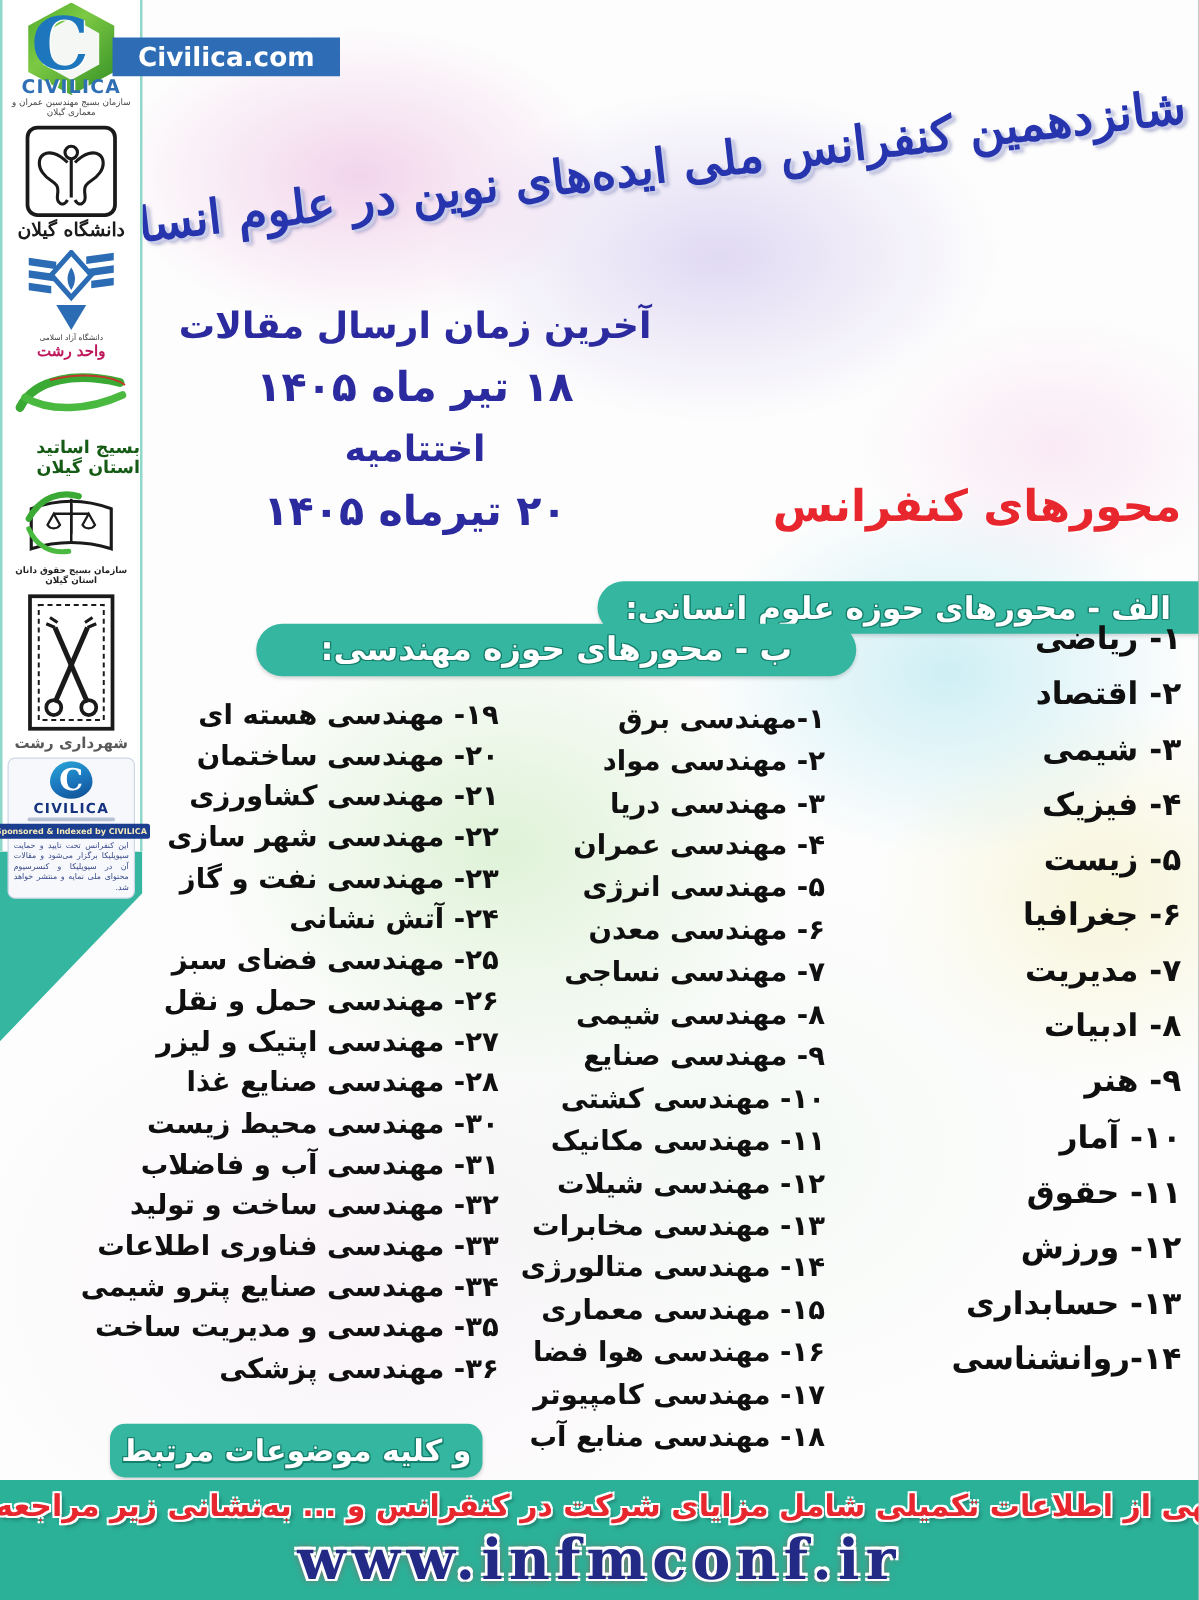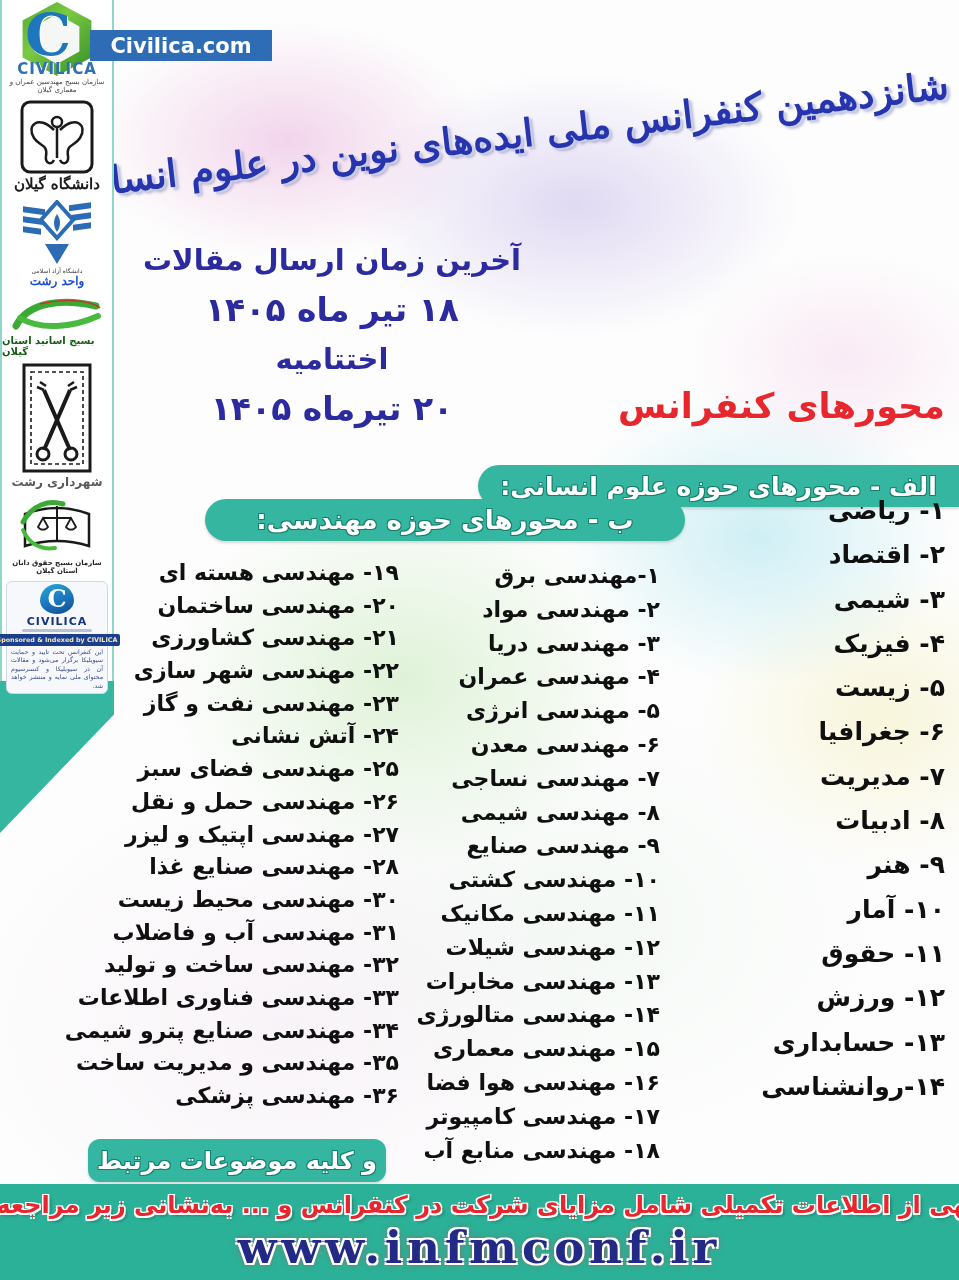--- a/index.html
+++ b/index.html
@@ -58,24 +58,24 @@
   }
   .civ-word{
     position:relative;margin-top:-16px;z-index:2;color:#2f6fb4;font-weight:bold;
     font-size:15px;letter-spacing:1px;text-shadow:1px 1px 0 #fff;
   }
   .guilan-svg{margin-top:6px;}
   .guilan-label{font-size:15px;font-weight:bold;color:#1b1b1b;margin-top:1px;
     font-family:"DejaVu Serif","Liberation Serif",serif;}
   .azad-svg{margin-top:7px;}
   .azad-small{font-size:6px;color:#333;margin-top:1px;}
-  .azad-label{font-size:12px;font-weight:bold;color:#1d4ed8;
+  .azad-label{font-size:12px;font-weight:bold;color:#be185d;
     font-family:"DejaVu Serif",serif;}
   .basij-svg{margin-top:8px;}
-  .basij-label{font-size:10px;font-weight:bold;color:#155b15;margin-top:1px;text-align:left;}
+  .basij-label{font-size:14px;font-weight:bold;color:#155b15;margin-top:16px;text-align:right;}
   .hoq-svg{margin-top:7px;}
   .hoq-label{font-size:7px;color:#222;font-weight:bold;margin-top:1px;text-align:center;line-height:1.2;}
   .shah-svg{margin-top:5px;}
   .shah-label{font-size:12px;font-weight:bold;color:#5a5a5a;margin-top:1px;}
   .badge{width:102px;margin-top:5px;border:1px solid #cfd6e6;border-radius:6px;
     background:#f6f8fc;display:flex;flex-direction:column;align-items:center;padding:2px 2px 3px;}
   .badge-c{width:34px;height:30px;border-radius:50% 50% 50% 50%/55% 55% 45% 45%;
     background:linear-gradient(160deg,#29a8d8 0%,#1b74bc 55%,#0f4e8f 100%);
     color:#fff;font-weight:bold;font-size:24px;line-height:29px;text-align:center;
     font-family:"DejaVu Serif",serif;}
@@ -204,49 +204,49 @@
     <div class="logo-block">
       <svg class="basij-svg" width="94" height="38" viewBox="0 0 94 38">
         <path d="M6 30 C18 6,52 2,86 10" fill="none" stroke="#3aaa35" stroke-width="7" stroke-linecap="round"></path>
         <path d="M10 22 C30 34,62 32,88 20" fill="none" stroke="#49b93f" stroke-width="6" stroke-linecap="round"></path>
         <path d="M30 8 C55 2,80 4,90 12" fill="none" stroke="#c0392b" stroke-width="1.6"></path>
       </svg>
       <div class="basij-label rtl">بسیج اساتید استان گیلان</div>
     </div>
 
     <div class="logo-block">
+      <svg class="hoq-svg" width="76" height="62" viewBox="0 0 76 62">
+        <path d="M6 18 Q38 6 70 18 L70 50 Q38 40 6 50 Z" fill="#fff" stroke="#1a1a1a" stroke-width="2.5"></path>
+        <line x1="38" y1="10" x2="38" y2="44" stroke="#1a1a1a" stroke-width="2"></line>
+        <line x1="38" y1="14" x2="38" y2="38" stroke="#1a1a1a" stroke-width="2"></line>
+        <line x1="24" y1="22" x2="52" y2="22" stroke="#1a1a1a" stroke-width="2"></line>
+        <path d="M24 22 l-5 9 a6 6 0 0 0 10 0 z" fill="none" stroke="#1a1a1a" stroke-width="1.8"></path>
+        <path d="M52 22 l-5 9 a6 6 0 0 0 10 0 z" fill="none" stroke="#1a1a1a" stroke-width="1.8"></path>
+        <path d="M4 26 C14 8,30 4,44 8" fill="none" stroke="#3aaa35" stroke-width="5" stroke-linecap="round"></path>
+        <path d="M4 34 C10 48,22 54,36 52" fill="none" stroke="#49b93f" stroke-width="4" stroke-linecap="round"></path>
+      </svg>
+      <div class="hoq-label rtl">سازمان بسیج حقوق دانان استان گیلان</div>
+    </div>
+
+    <div class="logo-block">
       <svg class="shah-svg" width="74" height="112" viewBox="0 0 74 112">
         <rect x="4" y="3" width="66" height="106" fill="none" stroke="#1a1a1a" stroke-width="3"></rect>
         <rect x="11" y="10" width="52" height="92" fill="none" stroke="#1a1a1a" stroke-width="1.6" stroke-dasharray="4 3"></rect>
         <g stroke="#1a1a1a" stroke-width="4" fill="none">
           <line x1="24" y1="88" x2="50" y2="28"></line>
           <line x1="50" y1="88" x2="24" y2="28"></line>
         </g>
         <g fill="none" stroke="#1a1a1a" stroke-width="3">
           <circle cx="23" cy="92" r="6"></circle>
             <circle cx="51" cy="92" r="6"></circle>
           <path d="M50 28 l7 -3 M48 24 l6 -4" stroke-width="2.5"></path>
           <path d="M24 28 l-7 -3 M26 24 l-6 -4" stroke-width="2.5"></path>
         </g>
       </svg>
       <div class="shah-label rtl">شهرداری رشت</div>
-    </div>
-
-    <div class="logo-block">
-      <svg class="hoq-svg" width="76" height="62" viewBox="0 0 76 62">
-        <path d="M6 18 Q38 6 70 18 L70 50 Q38 40 6 50 Z" fill="#fff" stroke="#1a1a1a" stroke-width="2.5"></path>
-        <line x1="38" y1="10" x2="38" y2="44" stroke="#1a1a1a" stroke-width="2"></line>
-        <line x1="38" y1="14" x2="38" y2="38" stroke="#1a1a1a" stroke-width="2"></line>
-        <line x1="24" y1="22" x2="52" y2="22" stroke="#1a1a1a" stroke-width="2"></line>
-        <path d="M24 22 l-5 9 a6 6 0 0 0 10 0 z" fill="none" stroke="#1a1a1a" stroke-width="1.8"></path>
-        <path d="M52 22 l-5 9 a6 6 0 0 0 10 0 z" fill="none" stroke="#1a1a1a" stroke-width="1.8"></path>
-        <path d="M4 26 C14 8,30 4,44 8" fill="none" stroke="#3aaa35" stroke-width="5" stroke-linecap="round"></path>
-        <path d="M4 34 C10 48,22 54,36 52" fill="none" stroke="#49b93f" stroke-width="4" stroke-linecap="round"></path>
-      </svg>
-      <div class="hoq-label rtl">سازمان بسیج حقوق دانان استان گیلان</div>
     </div>
 
     <div class="badge">
       <div class="badge-c">C</div>
       <div class="badge-name">CIVILICA</div>
       <div class="badge-tagline"></div>
       <div class="badge-ribbon">Sponsored &amp; Indexed by CIVILICA</div>
       <div class="badge-note">این کنفرانس تحت تایید و حمایت سیویلیکا برگزار می‌شود و مقالات آن در سیویلیکا و کنسرسیوم محتوای ملی نمایه و منتشر خواهد شد.</div>
     </div>
   </div>

